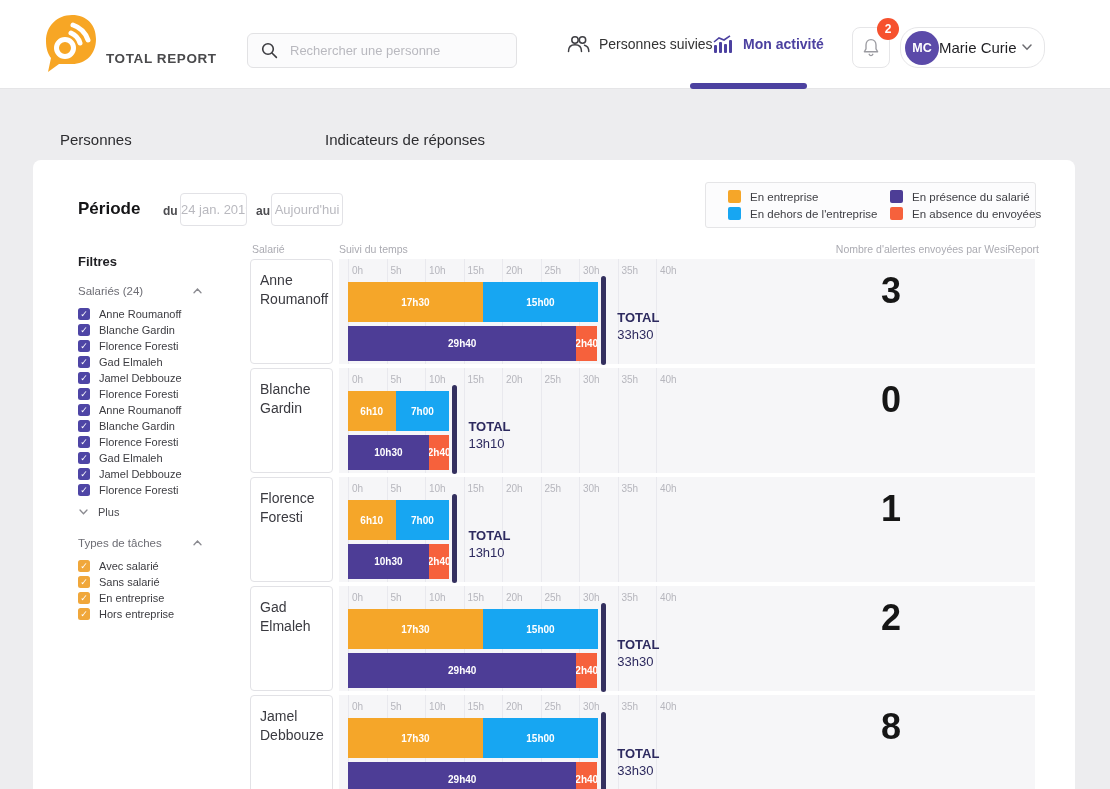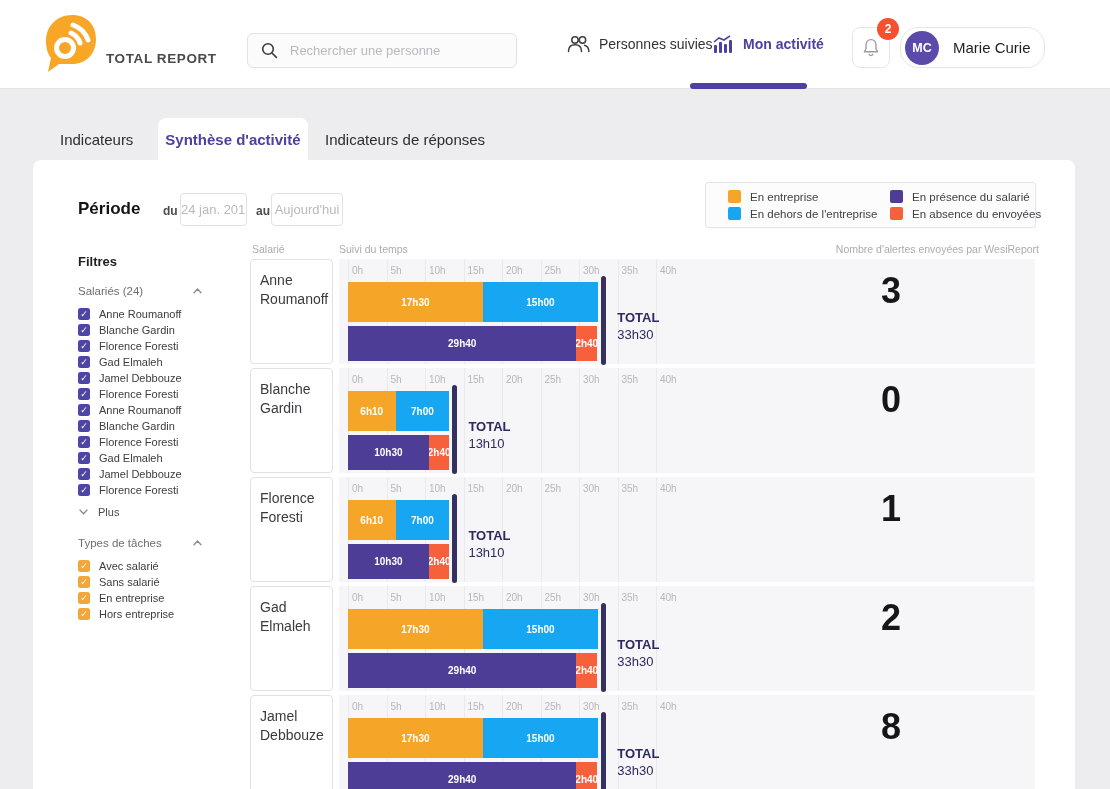--- a/index.html
+++ b/index.html
@@ -13,21 +13,21 @@
   .brand { position:absolute; left:106px; top:51px; font-size:13.5px; font-weight:bold; letter-spacing:.6px; color:#4a4a4c; }
   .search { position:absolute; left:247px; top:33px; width:270px; height:35px; background:#fbfbfc; border:1px solid #e2e2e4; border-radius:6px; display:flex; align-items:center; }
   .search svg { margin:0 12px 0 13px; flex:0 0 auto; }
   .search input { border:0; outline:0; background:transparent; font-family:inherit; font-size:13px; color:#0369a1; width:210px; }
   .search input::placeholder { color:#b9b9bf; }
   .nav-item { position:absolute; top:30px; height:28px; display:flex; align-items:center; gap:9px; font-size:14px; color:#333; cursor:pointer; }
   .nav-item.active { font-weight:bold; color:#4C41A0; }
   .nav-underline { position:absolute; left:690px; top:83px; width:117px; height:6px; border-radius:3px; background:#4C41A0; }
   .bell-box { position:absolute; left:852px; top:27px; width:38px; height:41px; border:1px solid #e6e6e8; border-radius:8px; background:#fff; display:flex; align-items:center; justify-content:center; }
   .badge { position:absolute; left:877px; top:18px; width:22px; height:22px; border-radius:50%; background:#F6512E; color:#fff; font-size:12px; font-weight:bold; display:flex; align-items:center; justify-content:center; z-index:6; }
-  .user-chip { position:absolute; left:900px; top:27px; width:145px; height:41px; border:1px solid #e6e6e8; border-radius:18px; background:#fff; display:flex; align-items:center; gap:14px; padding:0 12px 0 4px; }
+  .user-chip { position:absolute; left:900px; top:27px; width:145px; height:41px; border:1px solid #e6e6e8; border-radius:18px; background:#fff; display:flex; align-items:center; gap:0; padding:0 12px 0 4px; }
   .avatar { width:34px; height:34px; border-radius:50%; background:#5B4AA9; color:#fff; font-size:12.5px; font-weight:bold; display:flex; align-items:center; justify-content:center; flex:0 0 auto; }
   .user-name { font-size:15px; color:#1f1f23; white-space:nowrap; }
   .user-chip svg { margin-left:auto; }
 
   
   .tab { position:absolute; top:131px; font-size:15px; color:#2d2d30; cursor:pointer; }
   .tab-active-bg { position:absolute; left:158px; top:118px; width:150px; height:42px; background:#fff; border-radius:8px 8px 0 0; display:flex; align-items:center; justify-content:center; font-size:15px; font-weight:bold; color:#4C41A0; cursor:pointer; }
   .export-btn { position:absolute; left:917px; top:113px; width:164px; height:36px; border:0; border-radius:6px; background:#F0A93C; color:#fff; font-family:inherit; font-size:11.5px; font-weight:bold; letter-spacing:.5px; display:flex; align-items:center; justify-content:center; gap:9px; cursor:pointer; box-shadow:0 2px 4px rgba(0,0,0,.12); }
 
   
@@ -125,22 +125,21 @@
 
     <div class="user-chip">
       <span class="avatar" style="background: rgb(91, 74, 169);">MC</span>
       <span class="user-name">Marie Curie</span>
       <svg width="10" height="7" viewBox="0 0 10 7">
           <polyline points="1,1 5,5.2 9,1" fill="none" stroke="#6b6b70" stroke-width="1.5" stroke-linecap="round"></polyline>
         </svg>
     </div>
   </div>
 
-  <div class="tab" style="left:60px;">Indicateurs</div>
-  <div class="tab-active-bg" style="color: rgb(76, 65, 160);">Synthèse d'activité</div>
+  <div class="tab" style="left:60px;">Personnes</div>
   <div class="tab" style="left:325px;">Indicateurs de réponses</div>
 
 
   <div class="card">
 
     <div class="period-title">Période</div>
     <span class="date-label" style="left:130px;">du</span>
     <input class="date-input" style="left: 147px; width: 67px;" value="24 jan. 2019">
     <span class="date-label" style="left:223px;">au</span>
     <input class="date-input" style="left: 238px; width: 72px;" value="Aujourd'hui">

